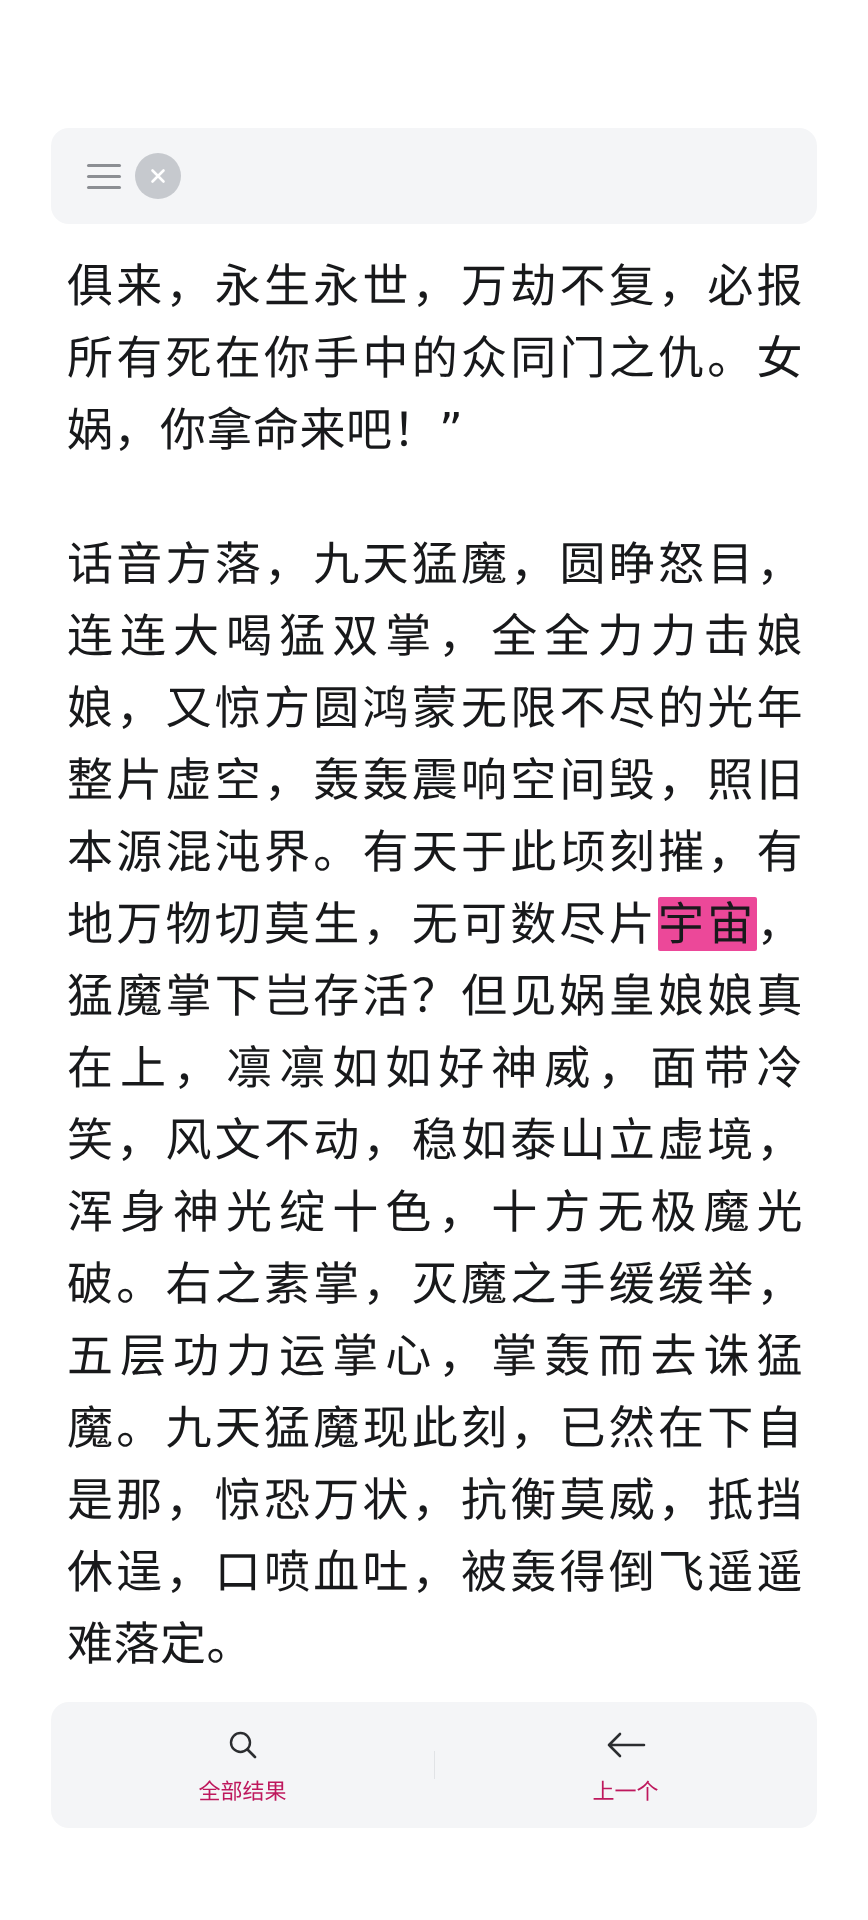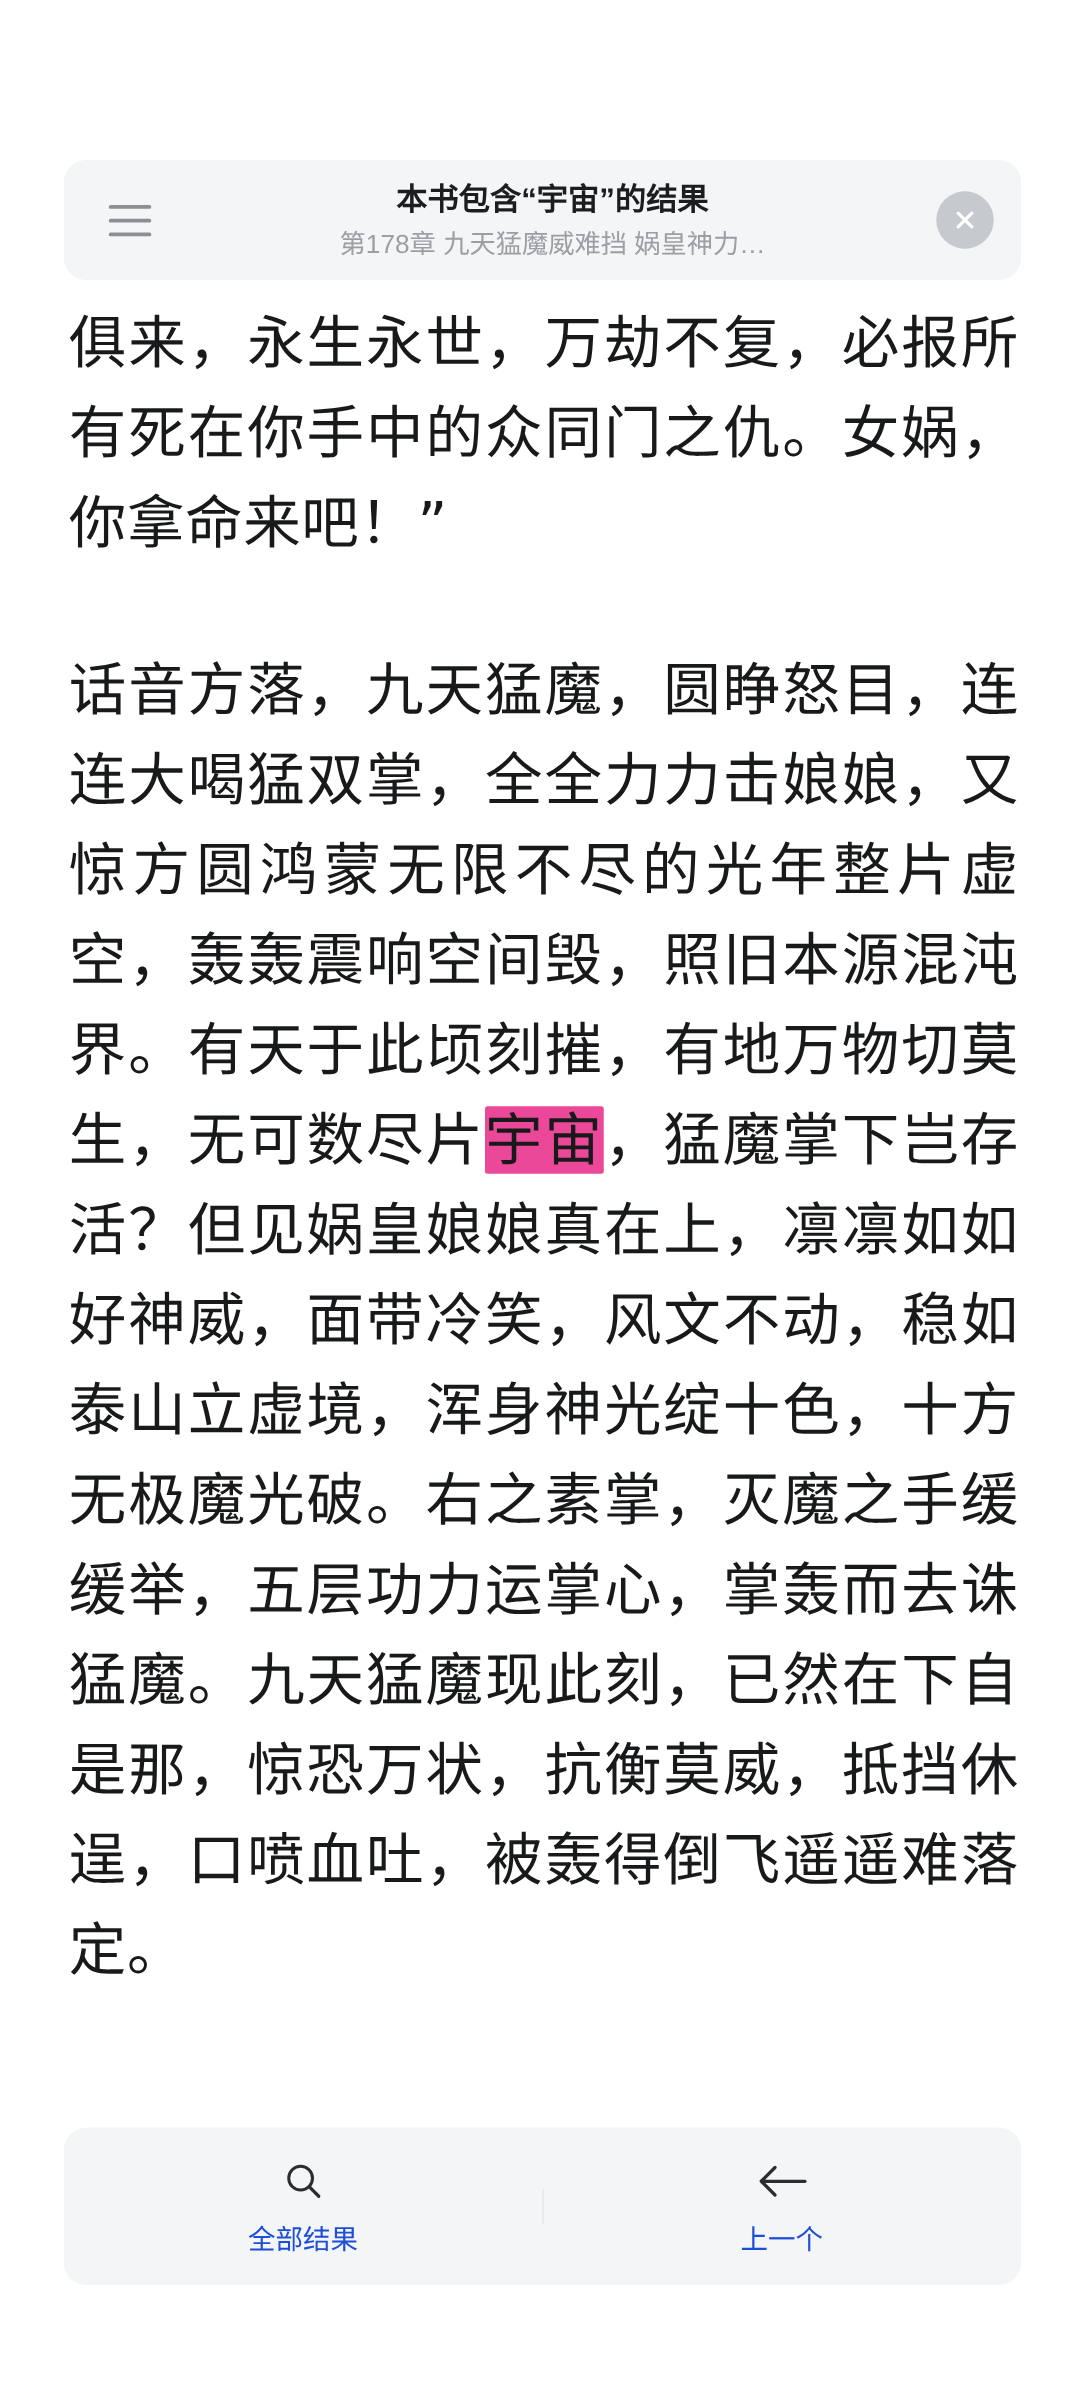--- a/index.html
+++ b/index.html
@@ -98,21 +98,21 @@
     left: 55px;
     top: 238px;
     width: 760px;
     font-family: "DejaVu Sans", "Liberation Sans", sans-serif;
     font-size: 46px;
     line-height: 72px;
     color: #18191b;
     letter-spacing: 0.5px;
     text-align: justify;
   }
-  .para { margin: 0; }
+  .para { margin: 12px; }
   .para + .para { margin-top: 62px; }
   .hl {
     background: #ec4899;
     border-radius: 2px;
   }
 
   
   .bottom-bar {
     position: absolute;
     left: 51px;
@@ -145,38 +145,34 @@
   }
   .bb-icon {
     height: 40px;
     display: flex;
     align-items: center;
     justify-content: center;
     color: #2b2d30;
   }
   .bb-label {
     font-size: 22px;
-    color: #1d4ed8;
+    color: #be185d;
     line-height: 26px;
   }
 </style>
 </head>
 <body>
 
 <div class="page">
 
   <div class="search-bar">
     <div class="menu-btn">
       <span></span>
       <span></span>
       <span></span>
-    </div>
-    <div class="search-center">
-      <div class="search-title">本书包含“宇宙”的结果</div>
-      <div class="search-sub">第178章 九天猛魔威难挡 娲皇神力…</div>
     </div>
     <div class="close-btn">
       <svg width="22" height="22" viewBox="0 0 22 22" aria-hidden="true">
         <path d="M5.5 5.5 L16.5 16.5 M16.5 5.5 L5.5 16.5" stroke="#ffffff" stroke-width="2.6" stroke-linecap="round"></path>
       </svg>
     </div>
   </div>
 
   <div class="content">
     <p class="para">

